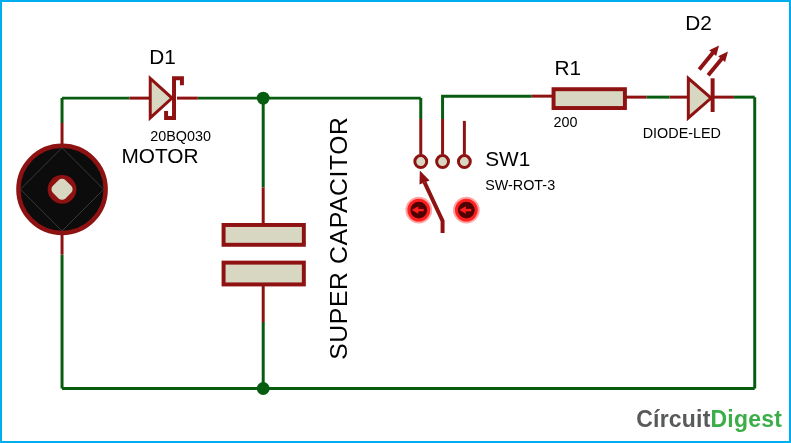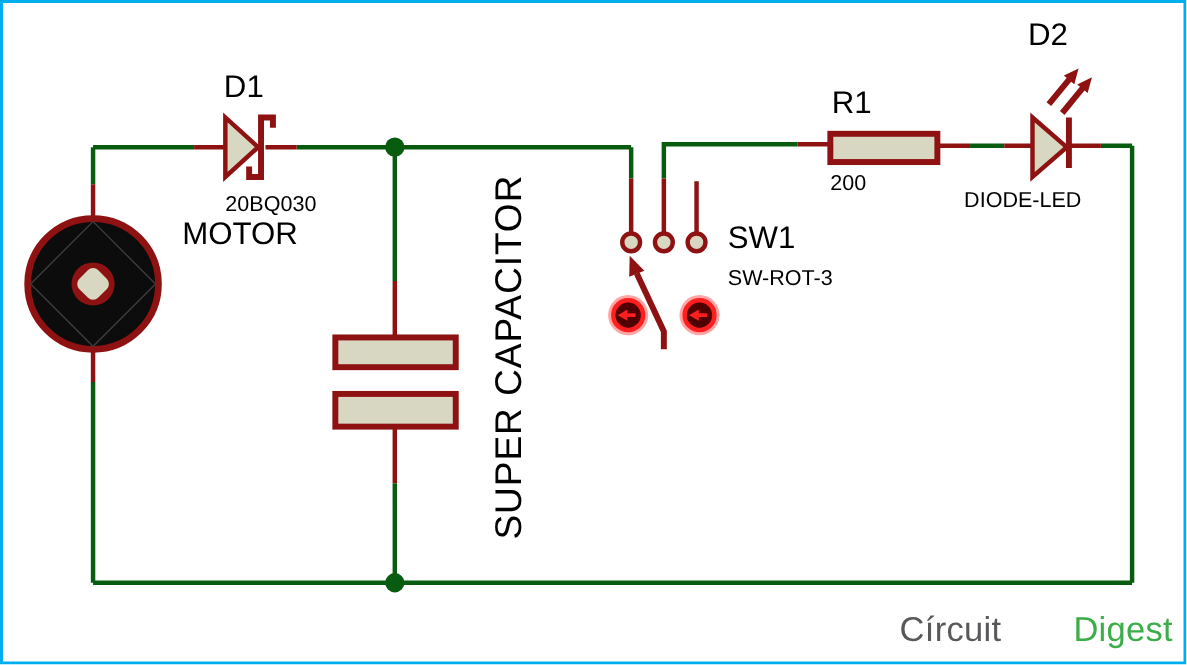--- a/index.html
+++ b/index.html
@@ -35,22 +35,22 @@
   .lbl-cap   { font-size: 25px; letter-spacing: 0.6px; }
 
   .logo {
     position: absolute;
     right: 7px;
     bottom: 8px;
     font-size: 23px;
     letter-spacing: 0.2px;
     white-space: nowrap;
   }
-  .logo .part1 { color: var(--logo-gray, #58595B); font-weight: 400; }
-  .logo .part2 { color: var(--logo-green, #3BAE49); font-weight: 400; margin-left: 48px; }
+  .logo .part1 { color: var(--logo-gray, #58595B); font-weight: 700; }
+  .logo .part2 { color: var(--logo-green, #3BAE49); font-weight: 700; }
 </style>
 </head>
 <body>
 
 <div class="stage">
   <svg class="schematic" viewBox="0 0 791 443">
 
     <g>
       <path class="wire" d="M59 97 H127"></path>
       <path class="wire" d="M196 97 H421 M421 97 V118"></path>

